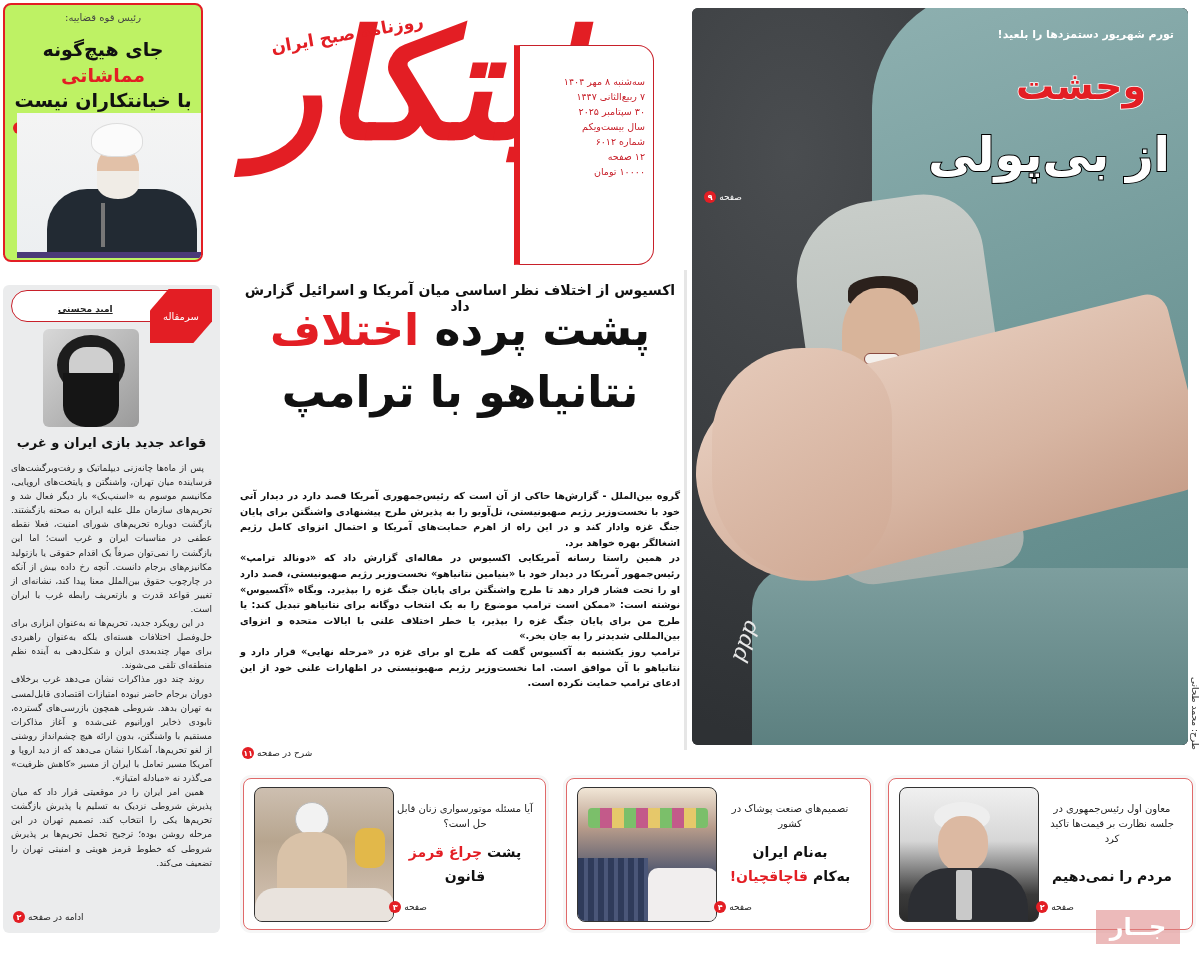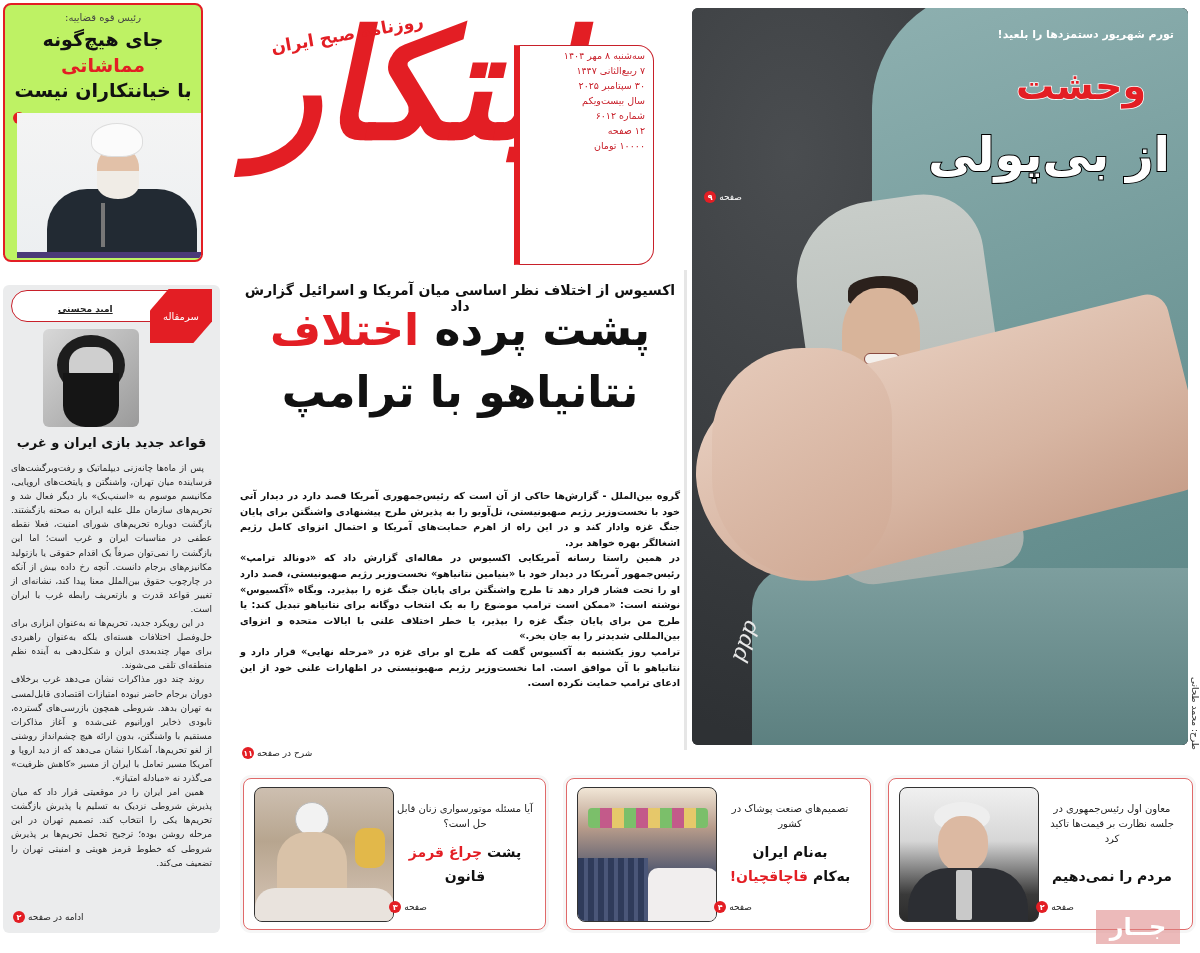--- a/index.html
+++ b/index.html
@@ -6,37 +6,37 @@
   html, body { width: 1200px; height: 953px; overflow: hidden; background: #ffffff; }
   body { font-family: "DejaVu Sans", sans-serif; color: #111; position: relative; direction: rtl; }
   .abs { position: absolute; }
   .red { color: #e31e24; }
   .page-badge { display: inline-flex; align-items: center; gap: 3px; font-size: 9px; color: #222; direction: rtl; }
   .page-badge .num { width: 12px; height: 12px; border-radius: 50%; background: #e31e24; color: #fff; font-size: 8px; display: inline-flex; align-items: center; justify-content: center; font-weight: bold; }
 
   
   #judiciary-box { left: 3px; top: 3px; width: 200px; height: 259px; border: 2px solid #e31e24; border-radius: 8px; background: #bef264; overflow: hidden; }
   #judiciary-box .kicker { text-align: center; font-size: 10px; color: #444; margin-top: 7px; }
-  #judiciary-box .h1 { text-align: center; font-size: 19px; font-weight: bold; margin-top: 4px; line-height: 1.35; }
+  #judiciary-box .h1 { text-align: center; font-size: 19px; font-weight: bold; margin-top: 14px; line-height: 1.35; }
   #judiciary-box .h2 { text-align: center; font-size: 19px; font-weight: bold; line-height: 1.35; }
   #judiciary-box .badge-row { padding-right: 150px; margin-top: 2px; }
   #judiciary-photo { position: absolute; left: 12px; bottom: 2px; width: 196px; height: 145px; background: linear-gradient(180deg,#f4f4f4 0%,#eceff1 100%); }
   #judiciary-photo .turban { position: absolute; left: 74px; top: 10px; width: 52px; height: 34px; border-radius: 50% 50% 40% 40%; background: #fbfbfb; border: 1px solid #ddd; }
   #judiciary-photo .face { position: absolute; left: 80px; top: 34px; width: 42px; height: 46px; border-radius: 45%; background: #e2c1a8; }
   #judiciary-photo .beard { position: absolute; left: 80px; top: 58px; width: 42px; height: 28px; border-radius: 0 0 50% 50%; background: #f0ece6; }
   #judiciary-photo .robe { position: absolute; left: 30px; top: 76px; width: 150px; height: 69px; border-radius: 40px 40px 0 0; background: #222a33; }
   #judiciary-photo .mic { position: absolute; left: 84px; top: 90px; width: 4px; height: 44px; background: #777; }
   #judiciary-photo .desk { position: absolute; left: 0; bottom: 0; width: 196px; height: 6px; background: #4b3a78; }
 
   
   #masthead { left: 232px; top: 0; width: 460px; height: 268px; }
   #logo-word { position: absolute; left: 10px; top: 0px; width: 420px; height: 268px; }
   #logo-text { position: absolute; left: 20px; top: 10px; font-family: "DejaVu Serif", serif; font-size: 150px; font-weight: bold; color: #e31e24; line-height: 1; transform: skewX(-12deg); letter-spacing: -8px; }
   #logo-sub { position: absolute; left: 28px; top: 24px; font-size: 17px; color: #e31e24; font-weight: bold; transform: rotate(-10deg); }
-  #issue-box { position: absolute; left: 282px; top: 45px; width: 140px; height: 220px; border: 1.5px solid #c8202a; border-radius: 0 16px 16px 0; border-left: 6px solid #e31e24; background: #fff; padding: 2px 8px 0 0; }
+  #issue-box { position: absolute; left: 282px; top: 45px; width: 140px; height: 220px; border: 1.5px solid #c8202a; border-radius: 0 16px 16px 0; border-left: 6px solid #e31e24; background: #fff; padding: 28px 8px 0 0; }
   #issue-box .line { font-size: 9.5px; color: #c8202a; line-height: 15px; text-align: right; }
 
   
   #cartoon { left: 692px; top: 8px; width: 496px; height: 737px; border-radius: 6px; overflow: hidden; background: #3a3d40; }
   #cartoon .bg { position: absolute; inset: 0; background: radial-gradient(ellipse at 20% 20%, #4a4d50 0%, #2e3134 70%); }
   #cartoon .shirt { position: absolute; left: 180px; top: -20px; width: 340px; height: 640px; background: linear-gradient(160deg,#8fb1b1 0%,#6f9797 60%,#5d8787 100%); border-radius: 120px 0 0 60px; }
   #cartoon .shirt-lower { position: absolute; left: 60px; top: 560px; width: 460px; height: 200px; background: linear-gradient(180deg,#7d9e9e 0%,#587c7c 100%); border-radius: 40px 0 0 0; }
   #cartoon .undershirt { position: absolute; left: 120px; top: 190px; width: 190px; height: 380px; background: linear-gradient(180deg,#c8cdc9 0%,#a9b0ac 100%); border-radius: 80px 60px 30px 40px; transform: rotate(-8deg); }
   #cartoon .face { position: absolute; left: 150px; top: 280px; width: 78px; height: 100px; border-radius: 45% 45% 40% 40%; background: #d8b49a; }
   #cartoon .hair { position: absolute; left: 156px; top: 268px; width: 70px; height: 30px; border-radius: 50% 50% 20% 20%; background: #2b211c; }

